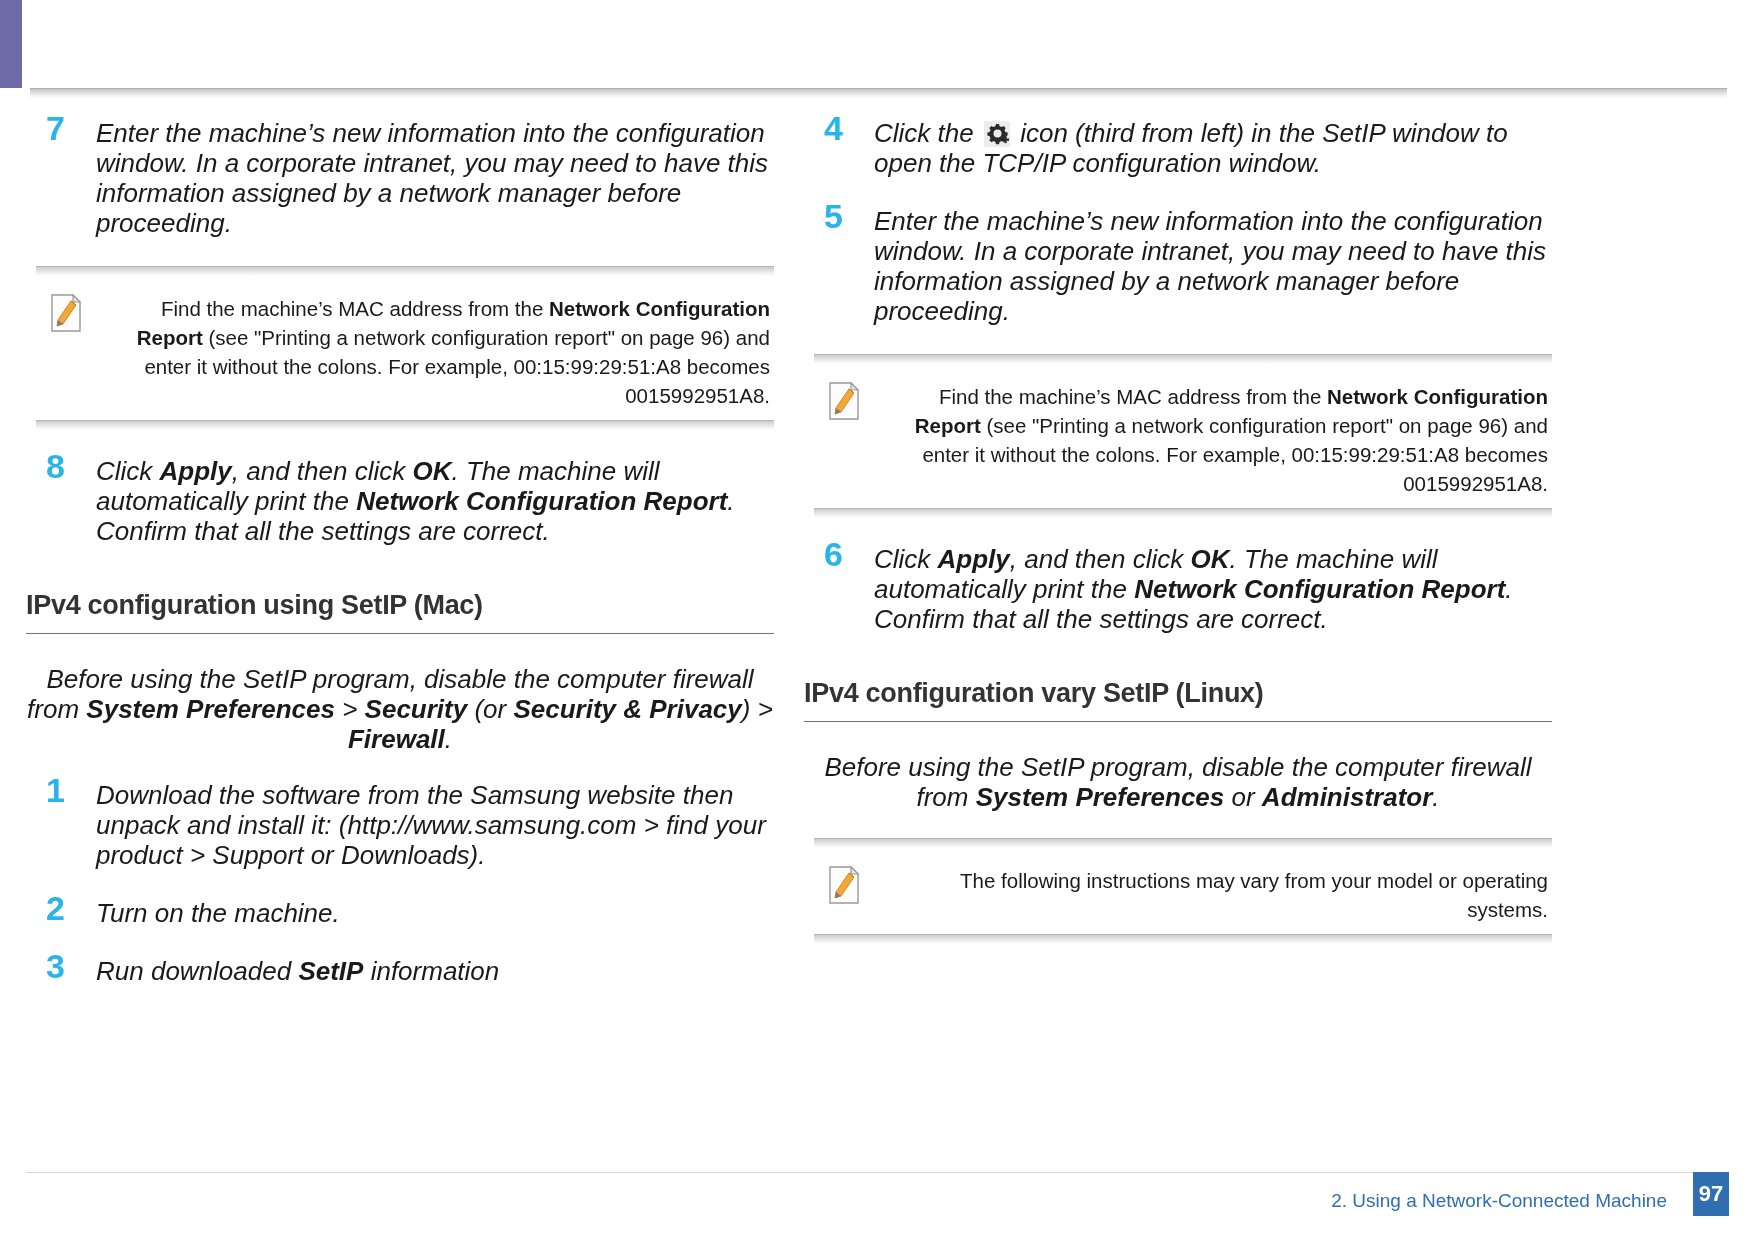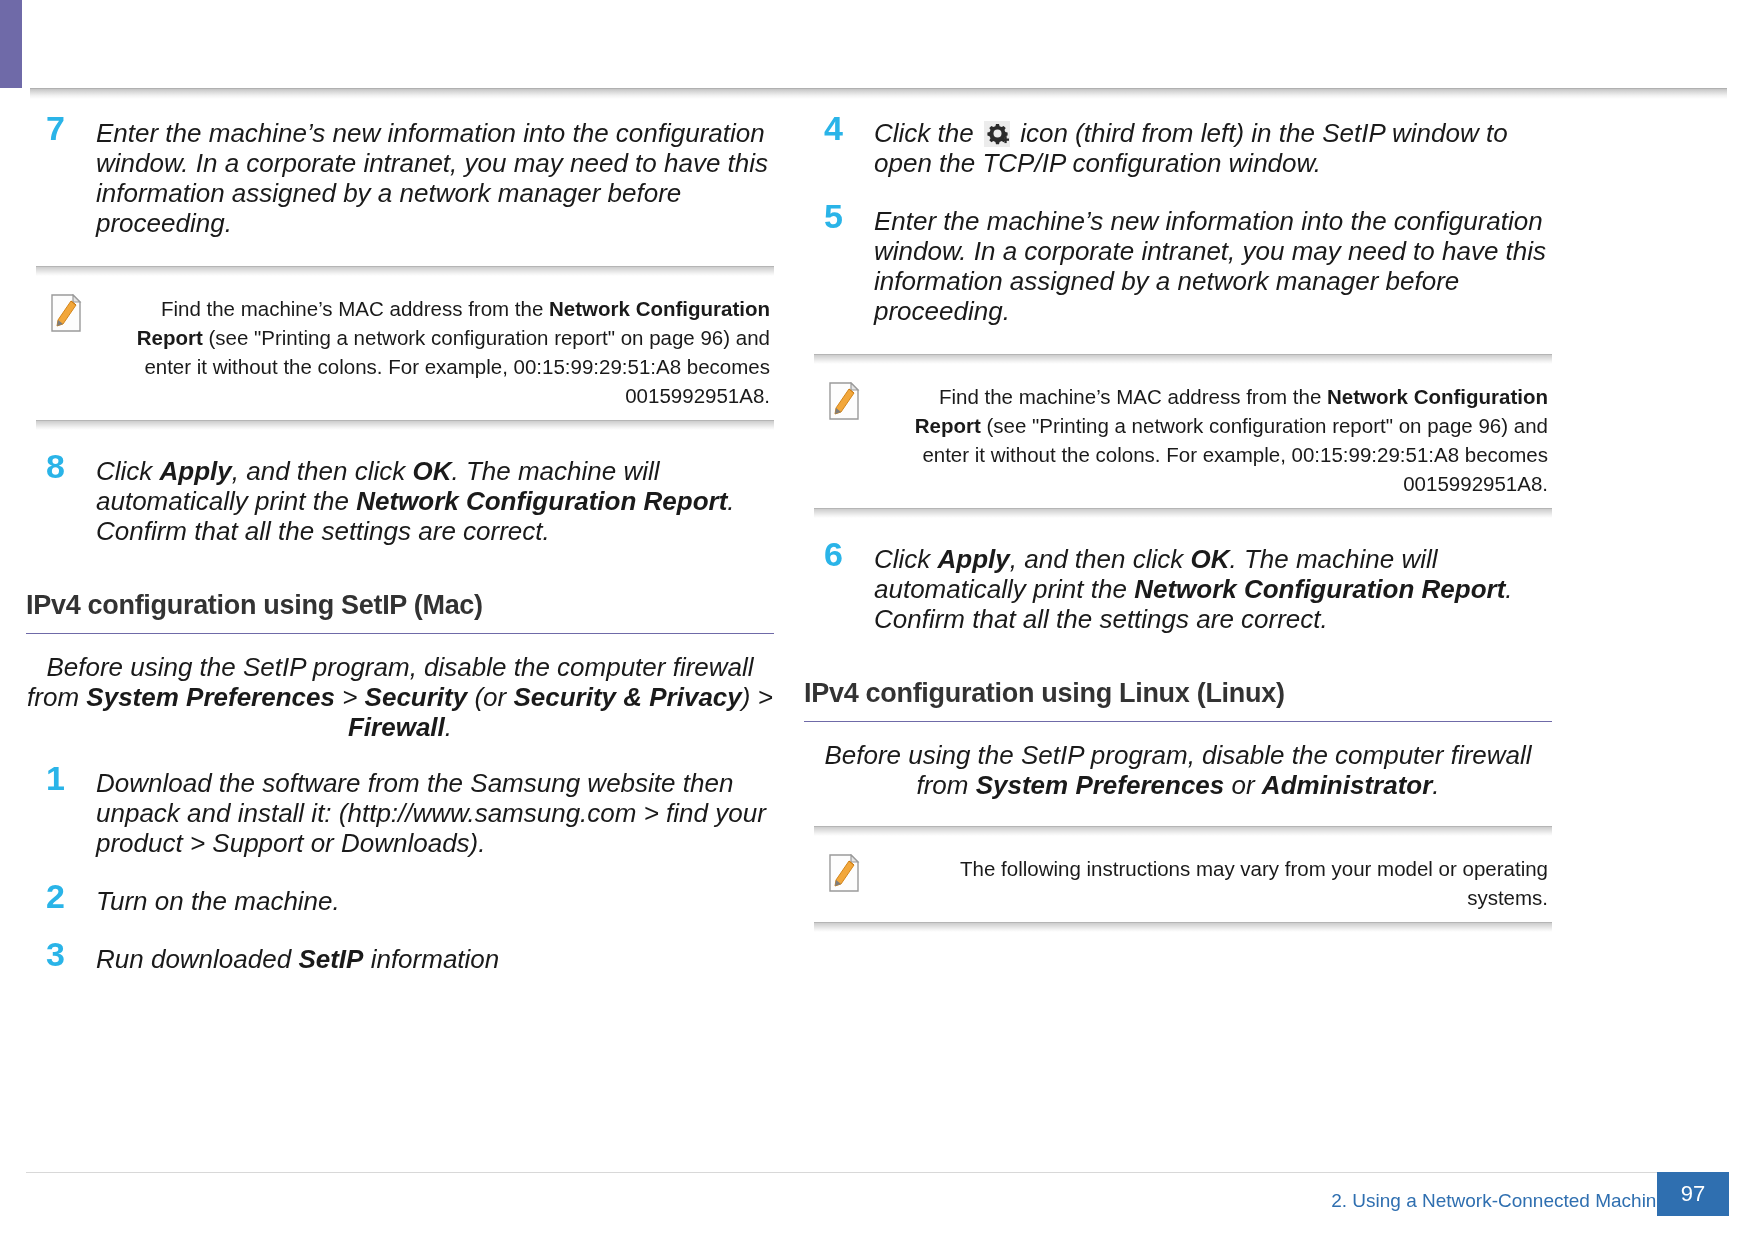--- a/index.html
+++ b/index.html
@@ -131,21 +131,21 @@
   .note-text {
     font-size: 20.5px;
     line-height: 29px;
     color: #1a1a1a;
     text-align: right;
   }
 
   
   .section {
     margin-top: 44px;
-    margin-bottom: 18px;
+    margin-bottom: 30px;
   }
   .section-title {
     font-size: 27px;
     font-weight: bold;
     color: #333333;
     letter-spacing: -0.3px;
     padding-bottom: 12px;
   }
   .section-underline {
     height: 1px;
@@ -186,26 +186,26 @@
     top: 16px;
     font-size: 19px;
     font-weight: normal;
     color: #2f6fb0;
     white-space: nowrap;
   }
   .footer-page-box {
     position: absolute;
     right: 0;
     top: -2px;
-    width: 72px;
+    width: 36px;
     height: 44px;
     background: #2f6fb0;
     color: #ffffff;
     font-size: 22px;
-    font-weight: normal;
+    font-weight: bold;
     display: flex;
     align-items: center;
     justify-content: center;
   }
 </style>
 </head>
 <body>
 
 <div class="page-header">
   <div class="header-accent-bar"></div>
@@ -316,21 +316,21 @@
   </div>
 
   <div class="step">
     <div class="step-number">6</div>
     <div class="step-body">
       <span>Click </span><b>Apply</b><span>, and then click </span><b>OK</b><span>. The machine will automatically print the </span><b>Network Configuration Report</b><span>. Confirm that all the settings are correct.</span>
     </div>
   </div>
 
   <div class="section">
-    <div class="section-title">IPv4 configuration using Linux (Linux)</div>
+    <div class="section-title">IPv4 configuration vary SetIP (Linux)</div>
     <div class="section-underline"></div>
   </div>
 
   <div class="para">
     <span>Before using the SetIP program, disable the computer firewall from </span><b>System Preferences</b><span> or </span><b>Administrator</b><span>.</span>
   </div>
 
   <div class="note">
     <div class="note-rule top"></div>
     <div class="note-inner" style="min-height:34px;">

